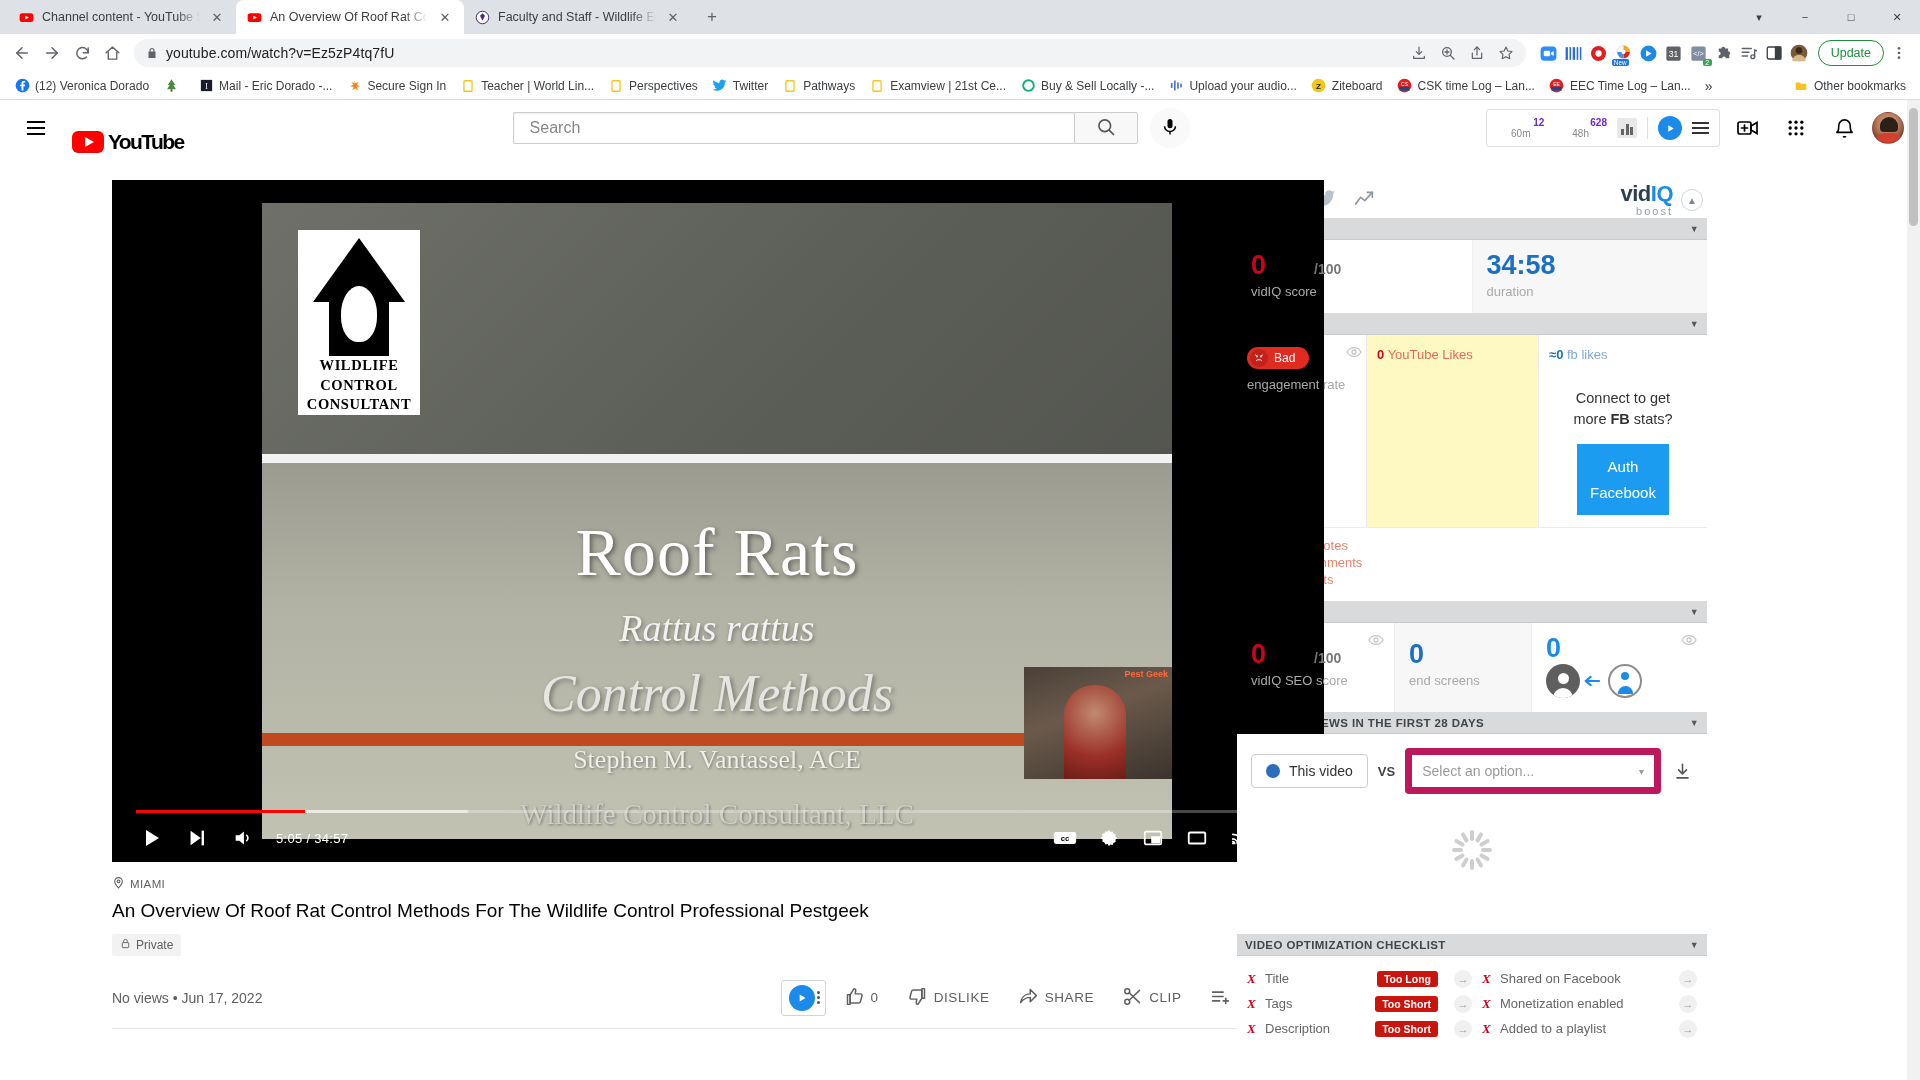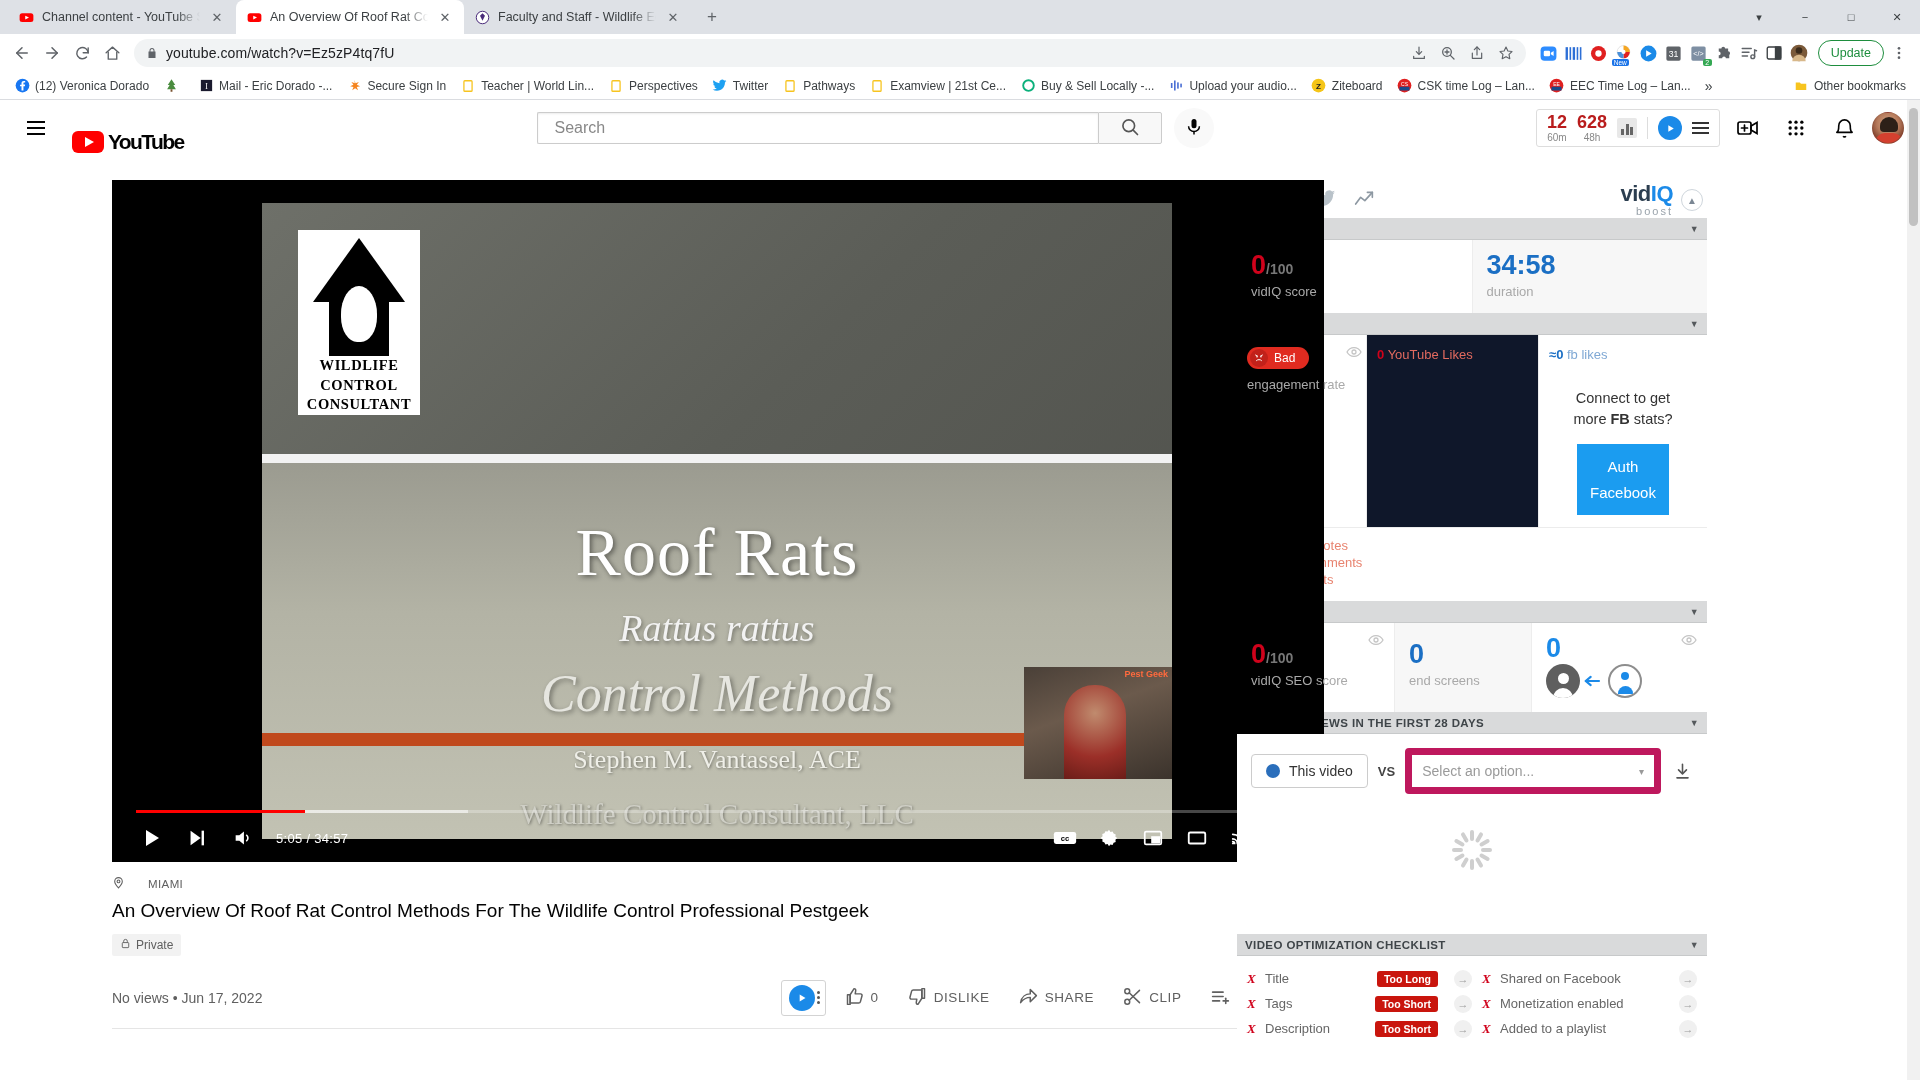--- a/index.html
+++ b/index.html
@@ -189,21 +189,21 @@
     background: #f9f9f9;
     display: flex; align-items: center; justify-content: center;
   }
   .yt-right { display: flex; align-items: center; gap: 8px; }
   .vidiq-pill {
     display: flex; align-items: center; gap: 10px;
     border: 1px solid #ddd; border-radius: 3px;
     height: 38px; padding: 0 10px;
   }
   .vq-stat { text-align: center; line-height: 1.1; }
-  .vq-stat .n { color: #b91c1c; font-size: 18px; font-weight: 700; }
+  .vq-stat .n { color: #6d28d9; font-size: 10px; font-weight: 700; margin-left: 36px; }
   .vq-stat .l { color: #888; font-size: 10px; }
   .vq-bars { display: flex; align-items: flex-end; gap: 1.5px; height: 14px; }
   .vq-bars i { width: 3px; background: #666; display: block; }
   .vq-divider { width: 1px; height: 22px; background: #ddd; }
   .vq-logo-circle {
     width: 24px; height: 24px; border-radius: 50%; background: #1b8ae8;
     display: flex; align-items: center; justify-content: center;
   }
   .vq-menu { display: flex; flex-direction: column; gap: 3px; }
   .vq-menu span { width: 17px; height: 2px; background: #333; display: block; }
@@ -322,21 +322,21 @@
   .controls {
     position: absolute; left: 0; right: 0; bottom: 0; height: 48px;
     display: flex; align-items: center; padding: 0 18px; gap: 4px;
   }
   .ctrl { width: 42px; height: 42px; display: flex; align-items: center; justify-content: center; color: #fff; }
   .time { color: #fff; font-size: 13px; margin-left: 8px; letter-spacing: 0.3px; }
   .ctrl-right { margin-left: auto; display: flex; align-items: center; gap: 2px; }
 
   
   .below { padding-top: 14px; width: 1212px; }
-  .loc-row { display: flex; align-items: center; gap: 23px; color: #606060; font-size: 12px; }
+  .loc-row { display: flex; align-items: center; gap: 5px; color: #606060; font-size: 12px; }
   .loc-text { color: #606060; font-size: 11.5px; letter-spacing: 0.4px; }
   .vid-title { font-size: 19px; color: #030303; font-weight: 400; margin-top: 7px; line-height: 1.3; }
   .privacy-badge {
     display: inline-flex; align-items: center; gap: 5px;
     background: #f2f2f2; color: #606060; font-size: 12px;
     padding: 4px 8px; border-radius: 2px; margin-top: 10px;
   }
   .meta-row {
     display: flex; align-items: center; margin-top: 22px;
     border-bottom: 1px solid #e5e5e5; padding-bottom: 10px;
@@ -386,31 +386,31 @@
   .vq-cell {
     flex: 1; padding: 12px 14px 14px;
     position: relative;
     border-right: 1px solid #ededed;
   }
   .vq-cell:last-child { border-right: none; }
   .vq-cell.alt { background: #f7f7f7; }
   .vq-bignum { font-size: 27px; font-weight: 700; line-height: 1; }
   .vq-bignum.red { color: #d0021b; }
   .vq-bignum.blue { color: #1b6fc4; }
-  .vq-slash { font-size: 14px; font-weight: 700; color: #777; }
+  .vq-slash { font-size: 14px; font-weight: 700; color: #777; margin-left: 48px; }
   .vq-caption { color: #a9a9a9; font-size: 13px; margin-top: 5px; }
   .eye {
     position: absolute; right: 10px; top: 9px;
     width: 16px; height: 16px; color: #c5c5c5;
   }
 
   .vq-social { display: flex; background: #fff; border-bottom: 1px solid #ececec; }
   .vq-social-col { border-right: 1px solid #ececec; position: relative; }
   .vq-social-col.c1 { width: 130px; padding: 12px 10px; }
-  .vq-social-col.c2 { width: 172px; padding: 12px 10px; background: #0f172a; }
+  .vq-social-col.c2 { width: 172px; padding: 12px 10px; background: #fef9c3; }
   .vq-social-col.c3 { flex: 1; padding: 12px 10px; border-right: none; }
   .badge-bad {
     display: inline-flex; align-items: center; gap: 6px;
     background: #e02b20; color: #fff; border-radius: 12px;
     height: 22px; padding: 0 14px 0 3px; font-size: 12px;
   }
   .badge-face {
     width: 18px; height: 18px; border-radius: 50%;
     background: #c1211a; display: flex; align-items: center; justify-content: center;
   }

